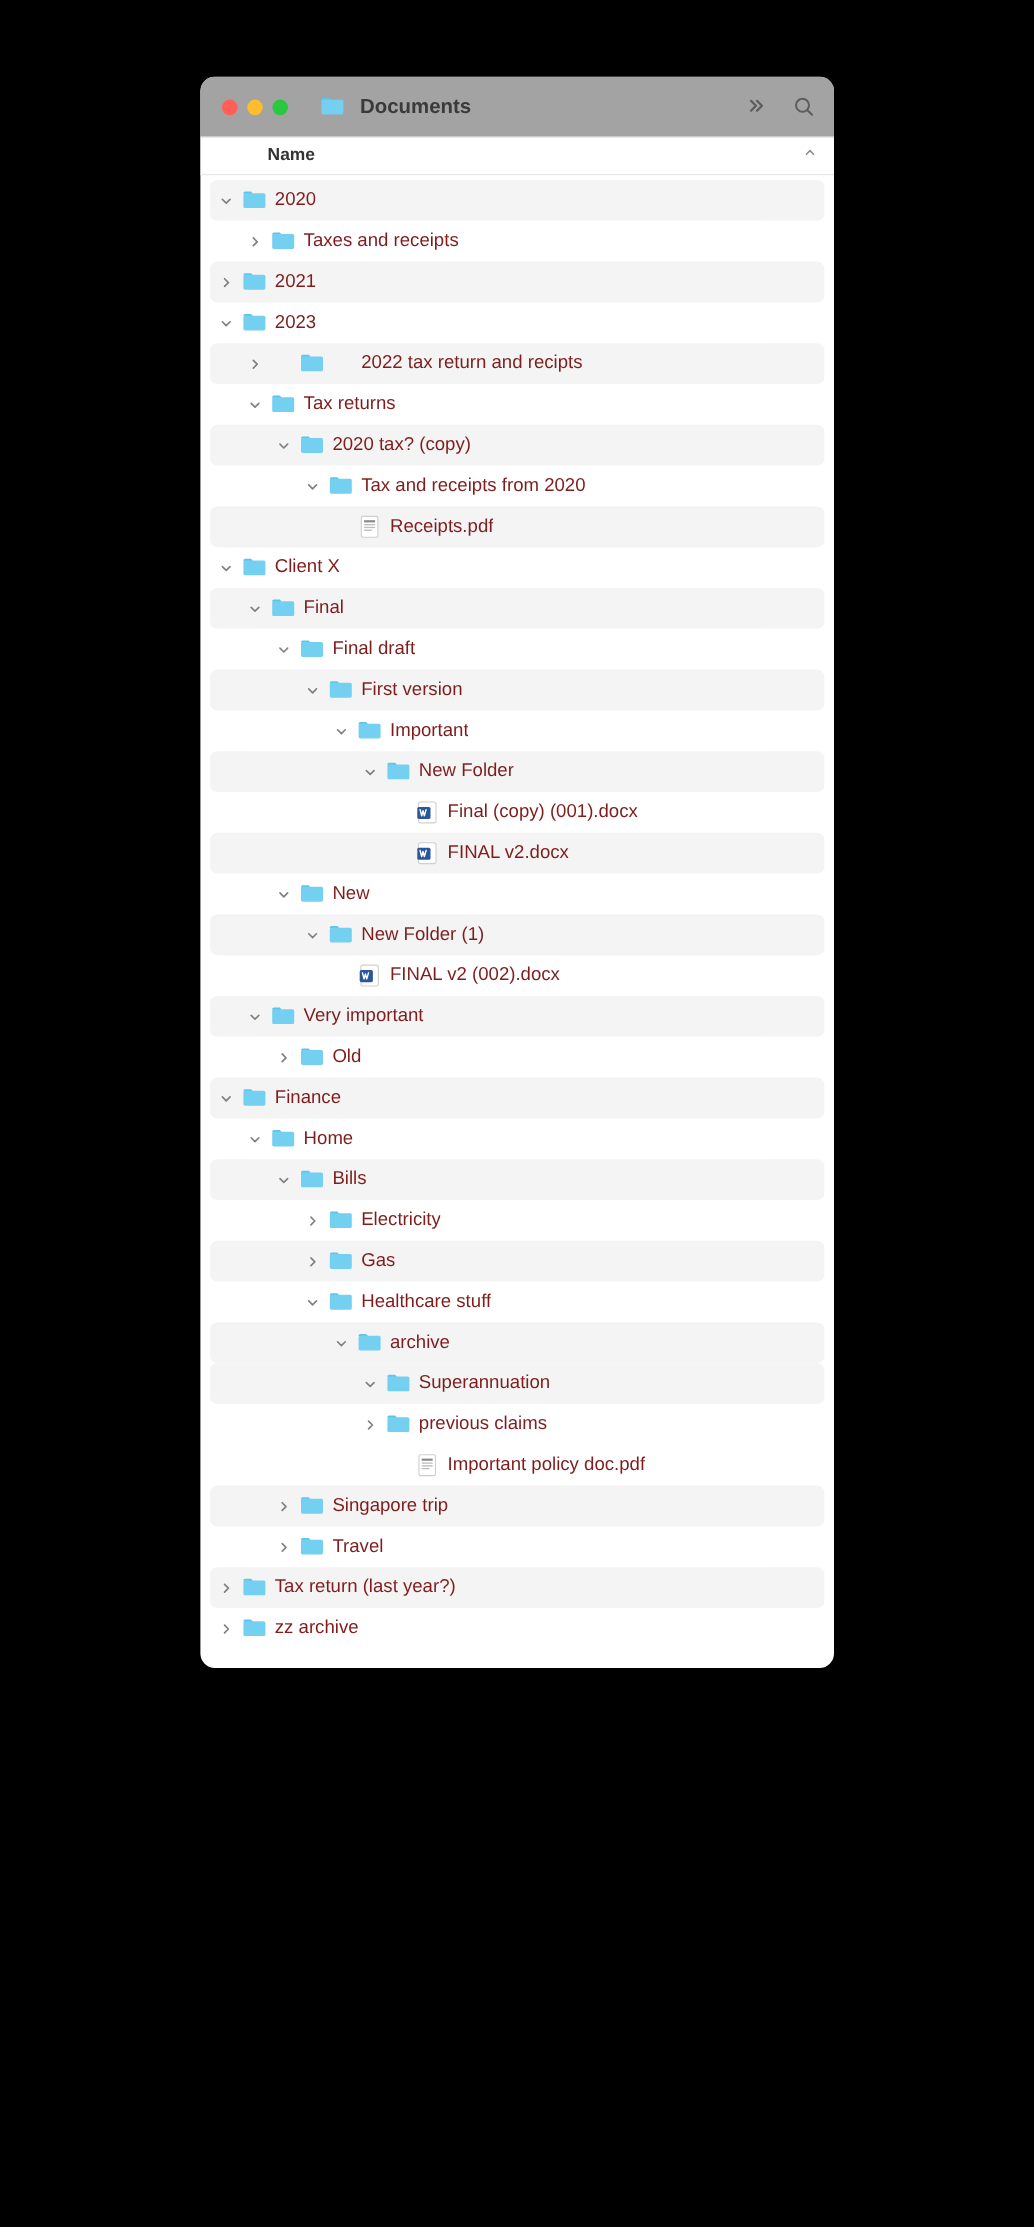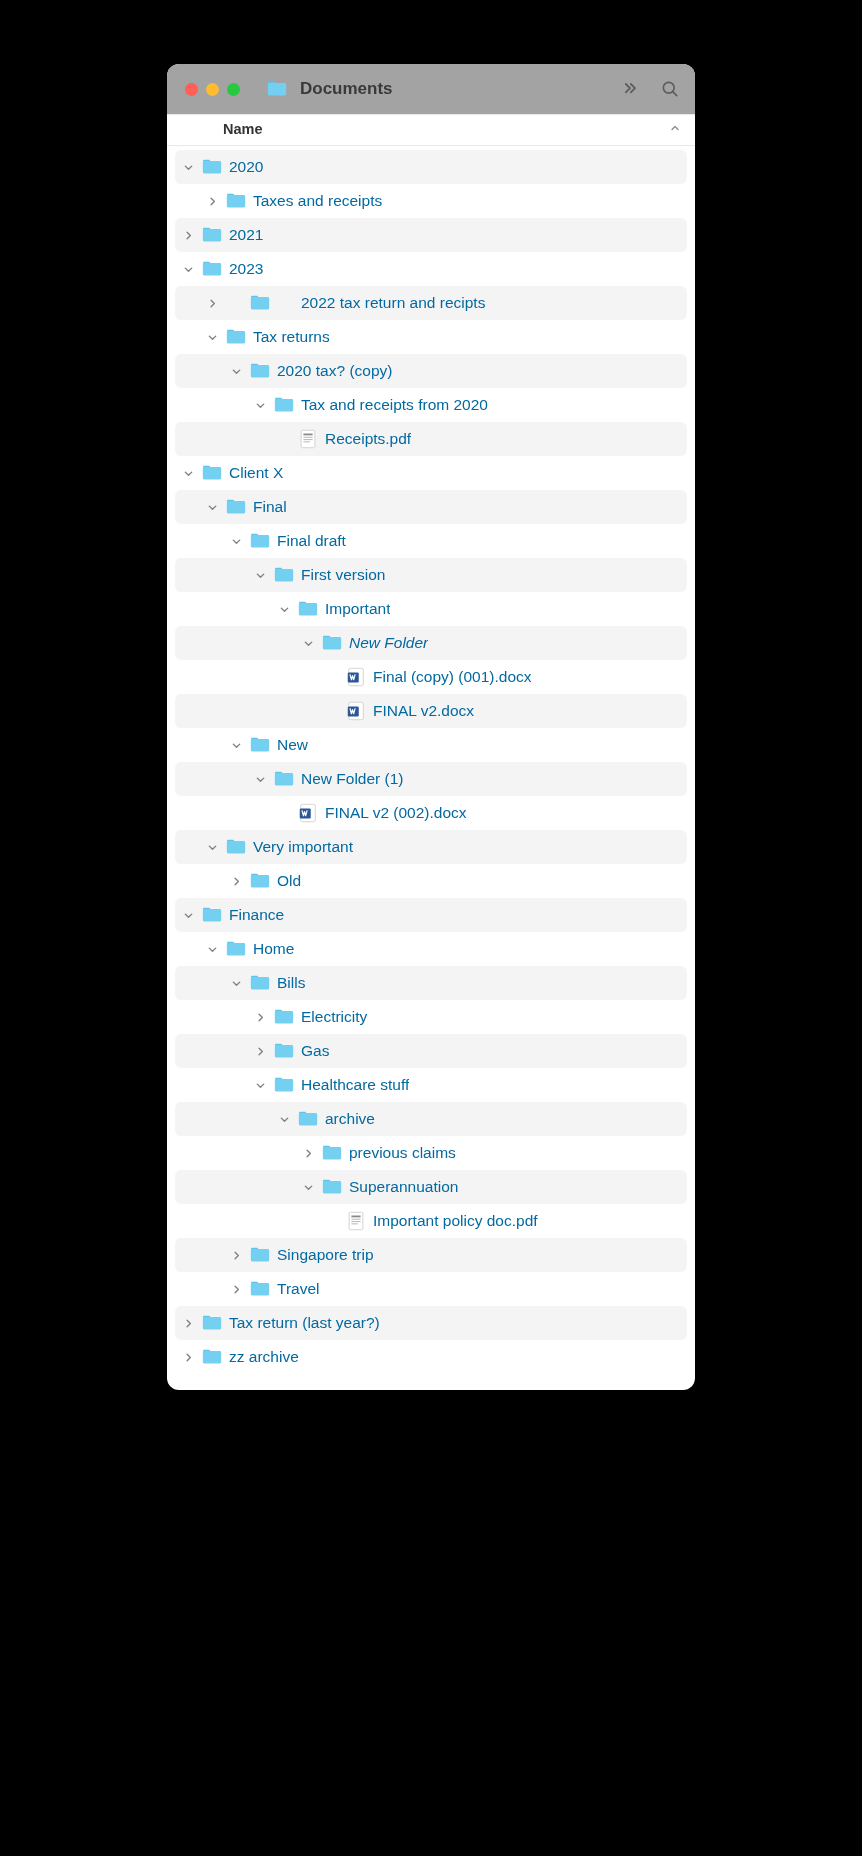--- a/index.html
+++ b/index.html
@@ -45,21 +45,21 @@
     background:#fff;
   }
   .header-row .sort { margin-left: auto; color: #8a8a8a; }
   .tree { padding: 4px 8px 16px 8px; }
   .row {
     display: flex; align-items: center;
     height: 34px;
     border-radius: 6px;
     padding-right: 8px;
     font-size: 15.5px;
-    color: #0369a1;
+    color: #7f1d1d;
   }
   .row.alt { background: #f4f4f4; }
   .disclosure {
     width: 14px; height: 14px;
     display: inline-flex; align-items: center; justify-content: center;
     color: #808080;
     flex-shrink: 0;
     margin-right: 2px;
   }
   .disclosure.blank { visibility: hidden; }
@@ -306,21 +306,21 @@
           </svg>
         </span>
         <span class="icon">
           <svg viewBox="0 0 24 24">
             <path class="folder-tab" d="M2 5.5C2 4.7 2.7 4 3.5 4H9l2 2.3H3.5C2.7 6.3 2 5.9 2 5.5z"></path>
             <path class="folder-fill" d="M2 7c0-.8.7-1.5 1.5-1.5h17c.8 0 1.5.7 1.5 1.5v10.5c0 .8-.7 1.5-1.5 1.5h-17C2.7 19 2 18.3 2 17.5V7z"></path>
           </svg>
         </span>
         <span class="label">Important</span>
       </div>
-      <div class="row alt" style="padding-left: 126px; font-style: italic;">
+      <div class="row alt" style="padding-left: 126px;">
         <span class="disclosure">
           <svg viewBox="0 0 24 24" fill="none" stroke="currentColor" stroke-width="3" stroke-linecap="round" stroke-linejoin="round">
             <polyline points="5 9 12 16 19 9"></polyline>
           </svg>
         </span>
         <span class="icon">
           <svg viewBox="0 0 24 24">
             <path class="folder-tab" d="M2 5.5C2 4.7 2.7 4 3.5 4H9l2 2.3H3.5C2.7 6.3 2 5.9 2 5.5z"></path>
             <path class="folder-fill" d="M2 7c0-.8.7-1.5 1.5-1.5h17c.8 0 1.5.7 1.5 1.5v10.5c0 .8-.7 1.5-1.5 1.5h-17C2.7 19 2 18.3 2 17.5V7z"></path>
           </svg>
@@ -519,47 +519,47 @@
           </svg>
         </span>
         <span class="icon">
           <svg viewBox="0 0 24 24">
             <path class="folder-tab" d="M2 5.5C2 4.7 2.7 4 3.5 4H9l2 2.3H3.5C2.7 6.3 2 5.9 2 5.5z"></path>
             <path class="folder-fill" d="M2 7c0-.8.7-1.5 1.5-1.5h17c.8 0 1.5.7 1.5 1.5v10.5c0 .8-.7 1.5-1.5 1.5h-17C2.7 19 2 18.3 2 17.5V7z"></path>
           </svg>
         </span>
         <span class="label">archive</span>
       </div>
+      <div class="row alt" style="padding-left: 126px;">
+        <span class="disclosure">
+          <svg viewBox="0 0 24 24" fill="none" stroke="currentColor" stroke-width="3" stroke-linecap="round" stroke-linejoin="round">
+            <polyline points="5 9 12 16 19 9"></polyline>
+          </svg>
+        </span>
+        <span class="icon">
+          <svg viewBox="0 0 24 24">
+            <path class="folder-tab" d="M2 5.5C2 4.7 2.7 4 3.5 4H9l2 2.3H3.5C2.7 6.3 2 5.9 2 5.5z"></path>
+            <path class="folder-fill" d="M2 7c0-.8.7-1.5 1.5-1.5h17c.8 0 1.5.7 1.5 1.5v10.5c0 .8-.7 1.5-1.5 1.5h-17C2.7 19 2 18.3 2 17.5V7z"></path>
+          </svg>
+        </span>
+        <span class="label">Superannuation</span>
+      </div>
       <div class="row" style="padding-left: 126px;">
         <span class="disclosure">
           <svg viewBox="0 0 24 24" fill="none" stroke="currentColor" stroke-width="3" stroke-linecap="round" stroke-linejoin="round">
             <polyline points="9 5 16 12 9 19"></polyline>
           </svg>
         </span>
         <span class="icon">
           <svg viewBox="0 0 24 24">
             <path class="folder-tab" d="M2 5.5C2 4.7 2.7 4 3.5 4H9l2 2.3H3.5C2.7 6.3 2 5.9 2 5.5z"></path>
             <path class="folder-fill" d="M2 7c0-.8.7-1.5 1.5-1.5h17c.8 0 1.5.7 1.5 1.5v10.5c0 .8-.7 1.5-1.5 1.5h-17C2.7 19 2 18.3 2 17.5V7z"></path>
           </svg>
         </span>
         <span class="label">previous claims</span>
-      </div>
-      <div class="row alt" style="padding-left: 126px;">
-        <span class="disclosure">
-          <svg viewBox="0 0 24 24" fill="none" stroke="currentColor" stroke-width="3" stroke-linecap="round" stroke-linejoin="round">
-            <polyline points="5 9 12 16 19 9"></polyline>
-          </svg>
-        </span>
-        <span class="icon">
-          <svg viewBox="0 0 24 24">
-            <path class="folder-tab" d="M2 5.5C2 4.7 2.7 4 3.5 4H9l2 2.3H3.5C2.7 6.3 2 5.9 2 5.5z"></path>
-            <path class="folder-fill" d="M2 7c0-.8.7-1.5 1.5-1.5h17c.8 0 1.5.7 1.5 1.5v10.5c0 .8-.7 1.5-1.5 1.5h-17C2.7 19 2 18.3 2 17.5V7z"></path>
-          </svg>
-        </span>
-        <span class="label">Superannuation</span>
       </div>
       <div class="row" style="padding-left: 150px;">
         <span class="disclosure blank">
           <svg viewBox="0 0 24 24" fill="none" stroke="currentColor" stroke-width="3" stroke-linecap="round" stroke-linejoin="round">
             <polyline points="9 5 16 12 9 19"></polyline>
           </svg>
         </span>
         <span class="icon">
           <svg viewBox="0 0 24 24">
             <rect x="4.5" y="2.5" width="15" height="19" rx="1.5" fill="#fff" stroke="#cfcfcf"></rect>

